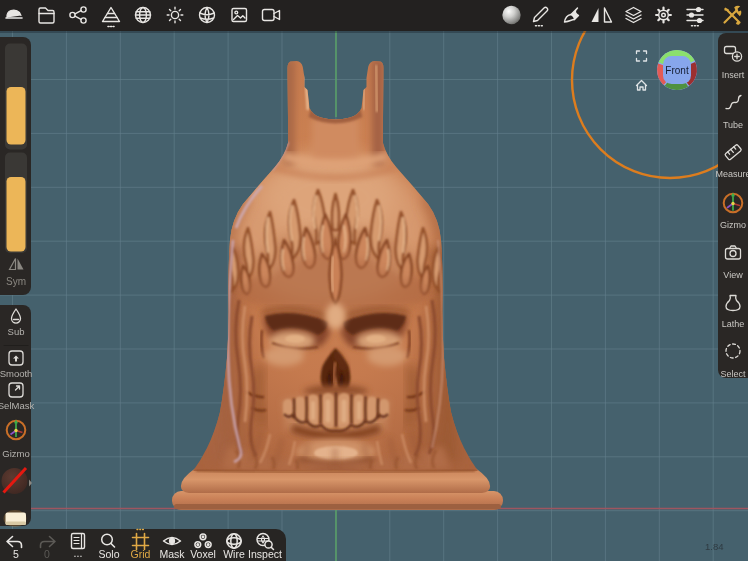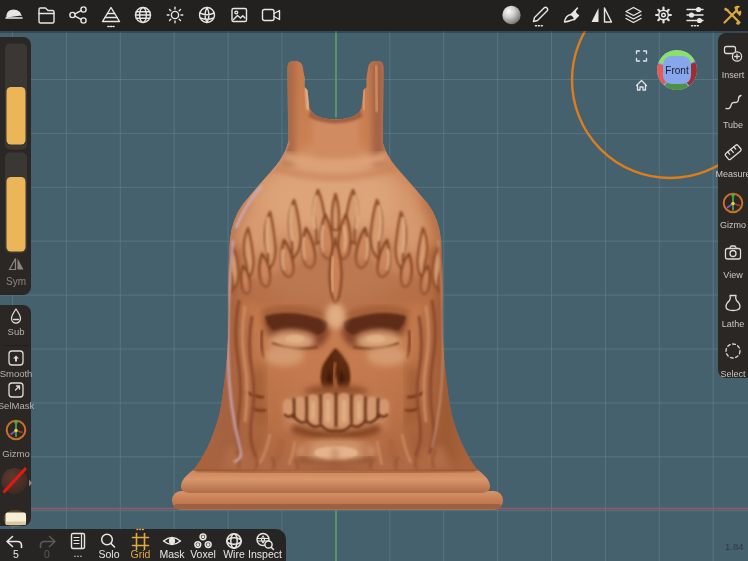--- a/index.html
+++ b/index.html
@@ -277,21 +277,21 @@
 
 <div class="abs" id="topbar" style="left:0;top:0;width:748px;height:31px;background:#232120;"></div>
 
 <div class="abs" id="lpanel1" style="left:0;top:37px;width:30.5px;height:257.5px;background:#2a2725;border-radius:0 8px 8px 0;"></div>
 
 <div class="abs" id="lpanel2" style="left:0;top:305px;width:30.5px;height:221px;background:#2a2725;border-radius:0 8px 8px 0;"></div>
 
 <div class="abs" id="rpanel" style="left:717.5px;top:33px;width:30.5px;height:345px;background:#2a2725;border-radius:8px 0 0 8px;"></div>
 
 <div class="abs" id="bottombar" style="left:0;top:528.5px;width:285.5px;height:32.5px;background:#272523;border-radius:0 10px 0 0;"></div>
-<div class="abs" style="left:725px;top:541px;width:22px;color:#2f3b42;font-size:9.5px;">1.84</div>
+<div class="abs" style="left:705px;top:541px;width:22px;color:#2f3b42;font-size:9.5px;">1.84</div>
 <svg class="abs" id="ui" style="left:0;top:0;" width="748" height="561" viewBox="0 0 748 561">
   <defs>
     <radialGradient id="matcap" cx="0.35" cy="0.3" r="0.9">
       <stop offset="0" stop-color="#fbfbfa"></stop>
           <stop offset="0.35" stop-color="#cfcfcd"></stop>
           <stop offset="0.7" stop-color="#8a8a88"></stop>
           <stop offset="1" stop-color="#44443f"></stop>
     </radialGradient>
     <radialGradient id="slashg" cx="0.4" cy="0.35" r="0.8">
       <stop offset="0" stop-color="#5d3a30"></stop>

